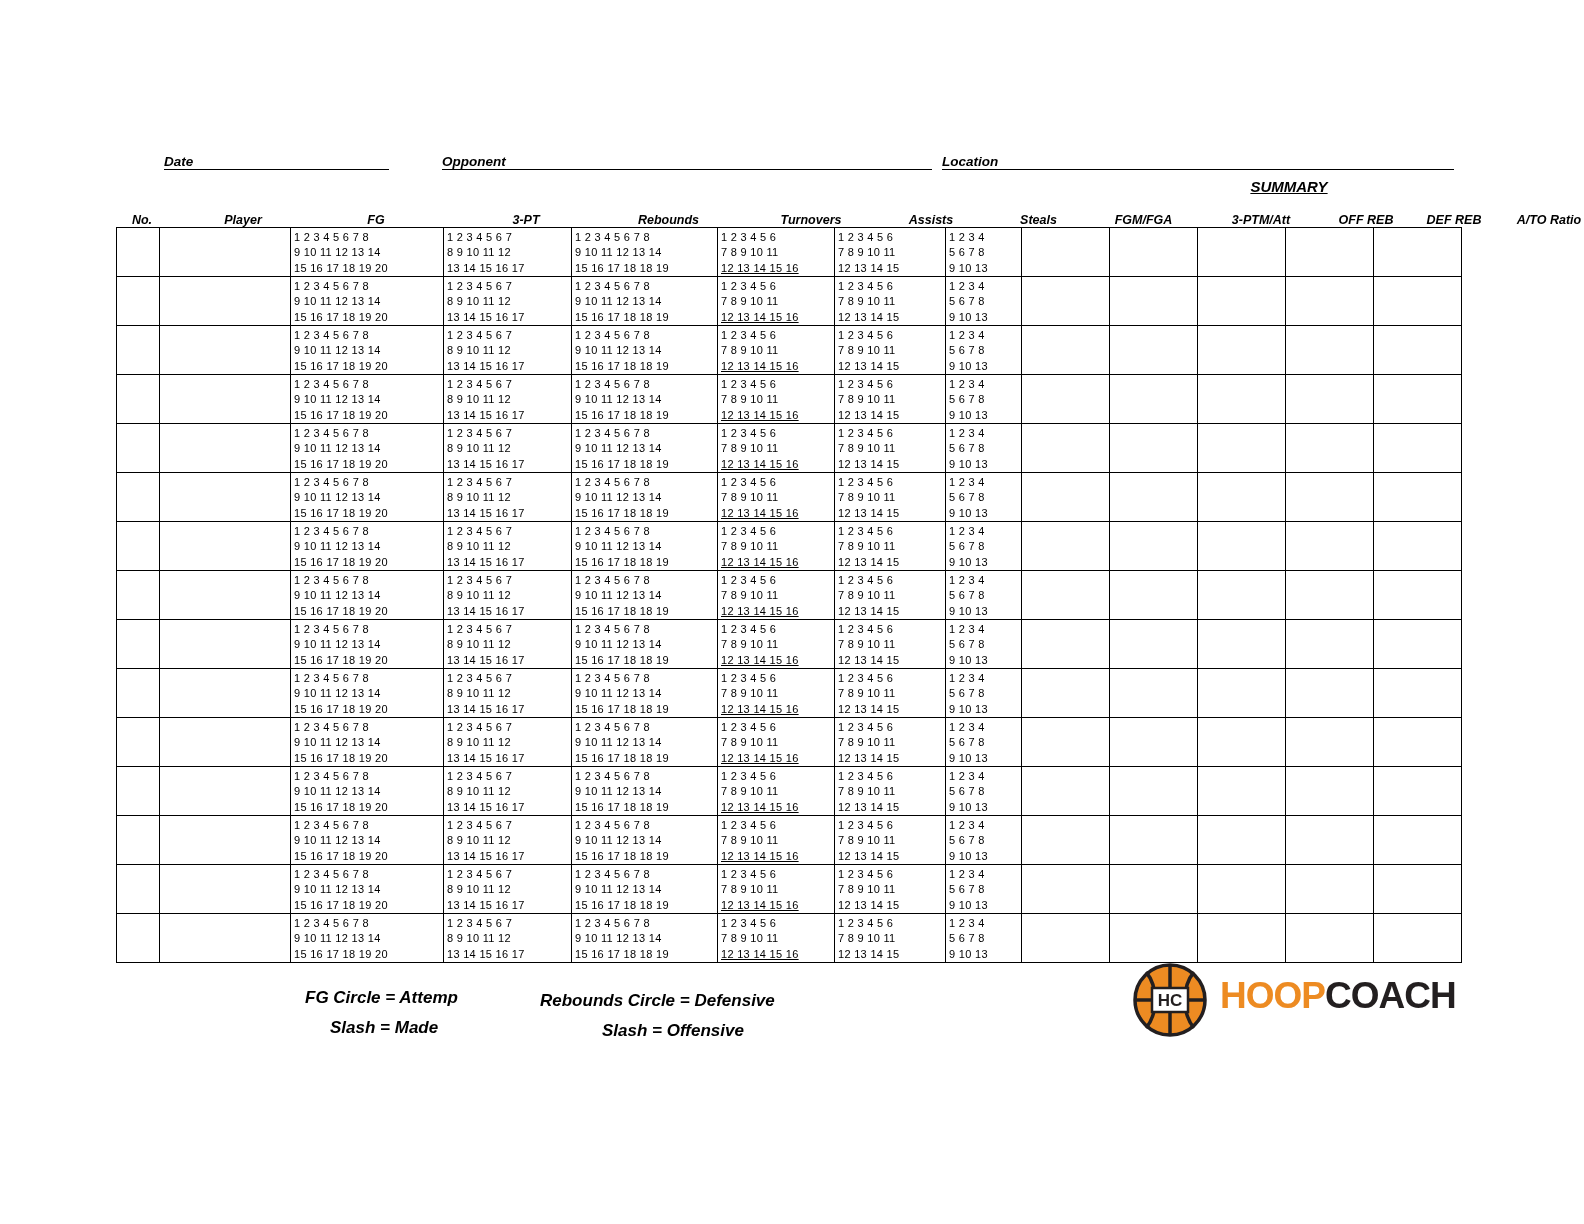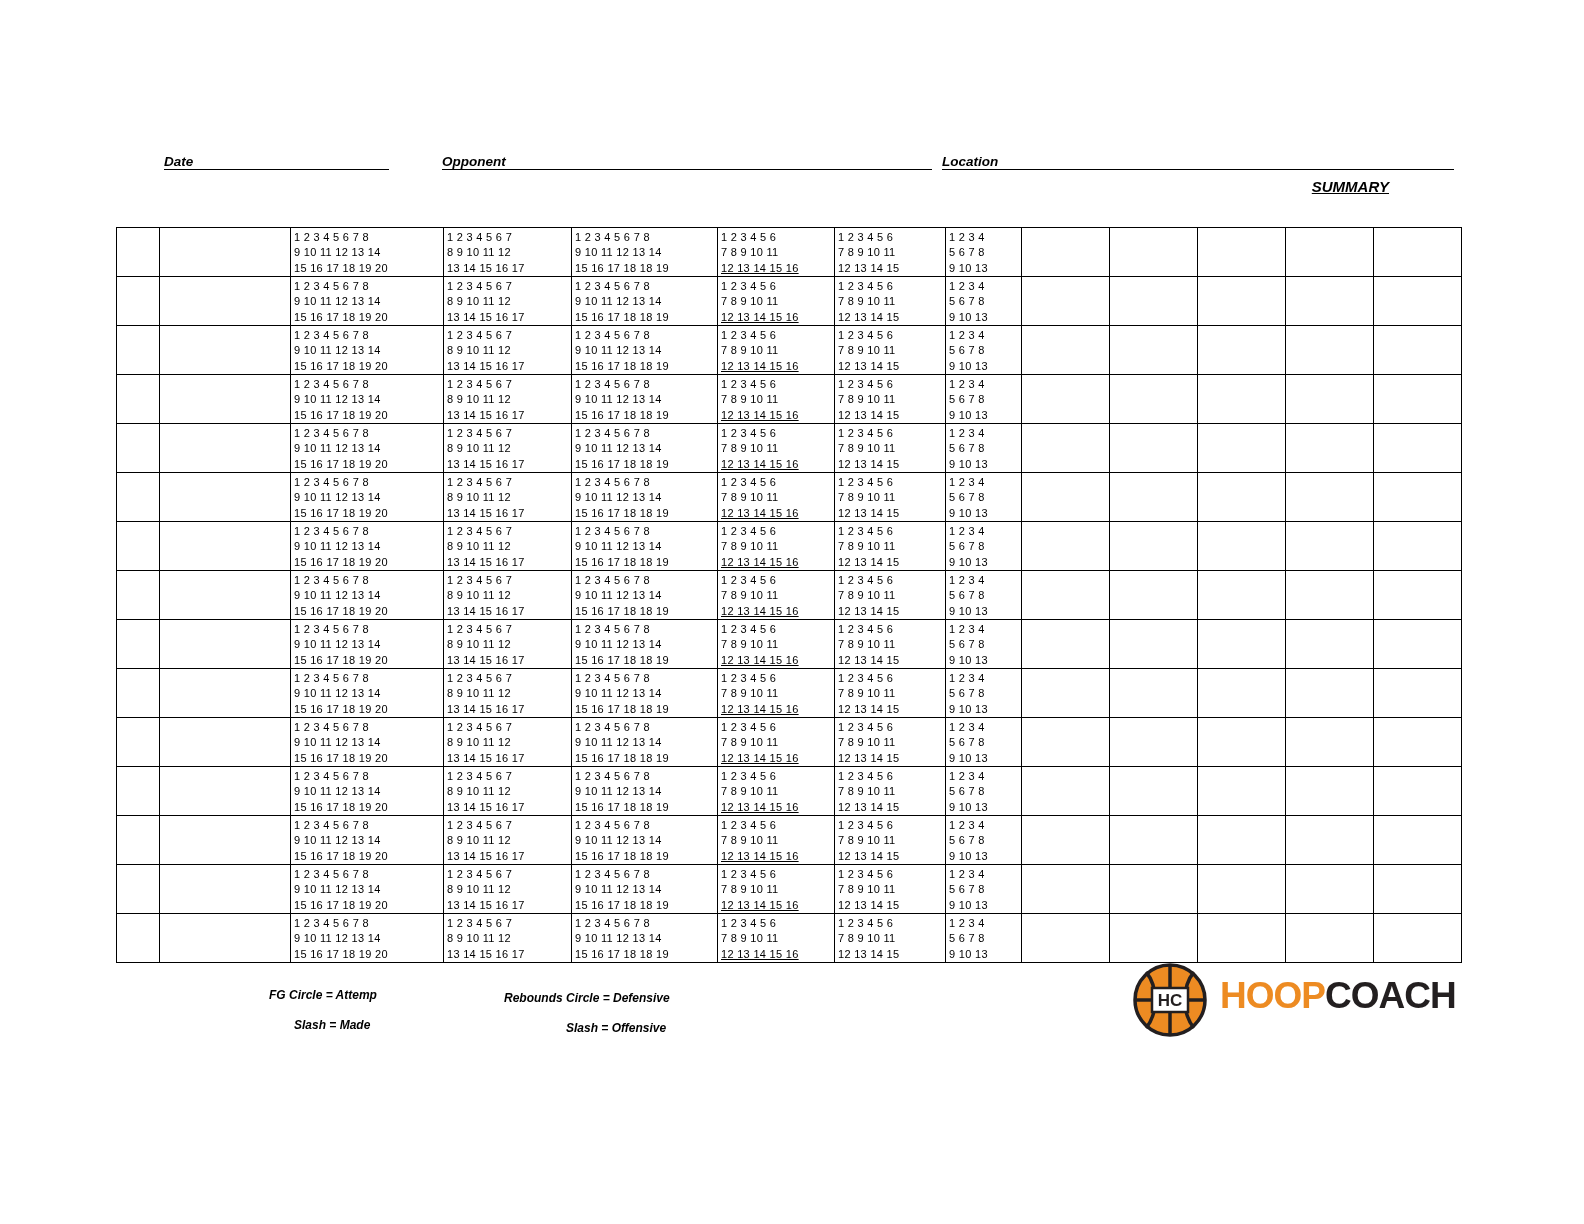--- a/index.html
+++ b/index.html
@@ -51,21 +51,21 @@
   .f-date { left: 0; width: 225px; }
   .f-opp  { left: 278px; width: 490px; }
   .f-loc  { left: 778px; width: 512px; }
 
   
   .summary-title {
     position: absolute;
     top: 178px;
     left: 1185px;
     width: 200px;
-    text-align: right;
+    text-align: center;
     font-size: 15px;
     font-weight: bold;
     font-style: italic;
     text-decoration: underline;
   }
 
   
   .colhdr {
     position: absolute;
     top: 203px;
@@ -135,24 +135,25 @@
     display: block;
     height: 15.3px;
   }
   .nums .r.ul {
     text-decoration: underline;
   }
 
   
   .legend {
     position: absolute;
-    font-size: 12px;
+    font-size: 17px;
     font-weight: bold;
     font-style: italic;
     white-space: nowrap;
+    margin-left: 36px;
   }
   .lg1 { top: 988px; left: 265px; }
   .lg2 { top: 1018px; left: 290px; }
   .lg3 { top: 991px;  left: 500px; }
   .lg4 { top: 1021px; left: 562px; text-align: right; }
 
   
   .logo {
     position: absolute;
     top: 962px;
@@ -192,20 +193,35 @@
     <div class="hdr-field f-loc">
       <span class="lbl">Location</span>
     </div>
     <div class="hdr-field f-opp">
       <span class="lbl">Opponent</span>
     </div>
   </div>
 
   <div class="summary-title">SUMMARY</div>
 
+  <div class="colhdr">
+    <div class="ch ch-no">No.</div>
+    <div class="ch ch-player">Player</div>
+    <div class="ch ch-fg">FG</div>
+    <div class="ch ch-3pt">3-PT</div>
+    <div class="ch ch-reb">Rebounds</div>
+    <div class="ch ch-to">Turnovers</div>
+    <div class="ch ch-ast">Assists</div>
+    <div class="ch ch-stl">Steals</div>
+    <div class="ch ch-fgm">FGM/FGA</div>
+    <div class="ch ch-3ptm">3-PTM/Att</div>
+    <div class="ch ch-off">OFF REB</div>
+    <div class="ch ch-def">DEF REB</div>
+    <div class="ch ch-ato">A/TO Ratio</div>
+  </div>
 
   <table class="grid">
     <tbody id="grid-body">
         <tr>
           <td class="c-no"></td>
           <td class="c-player"></td>
           <td class="c-fg">
             <span class="nums">
               <span class="r">1  2  3  4  5  6  7  8</span>
               <span class="r">9  10  11  12  13  14</span>

